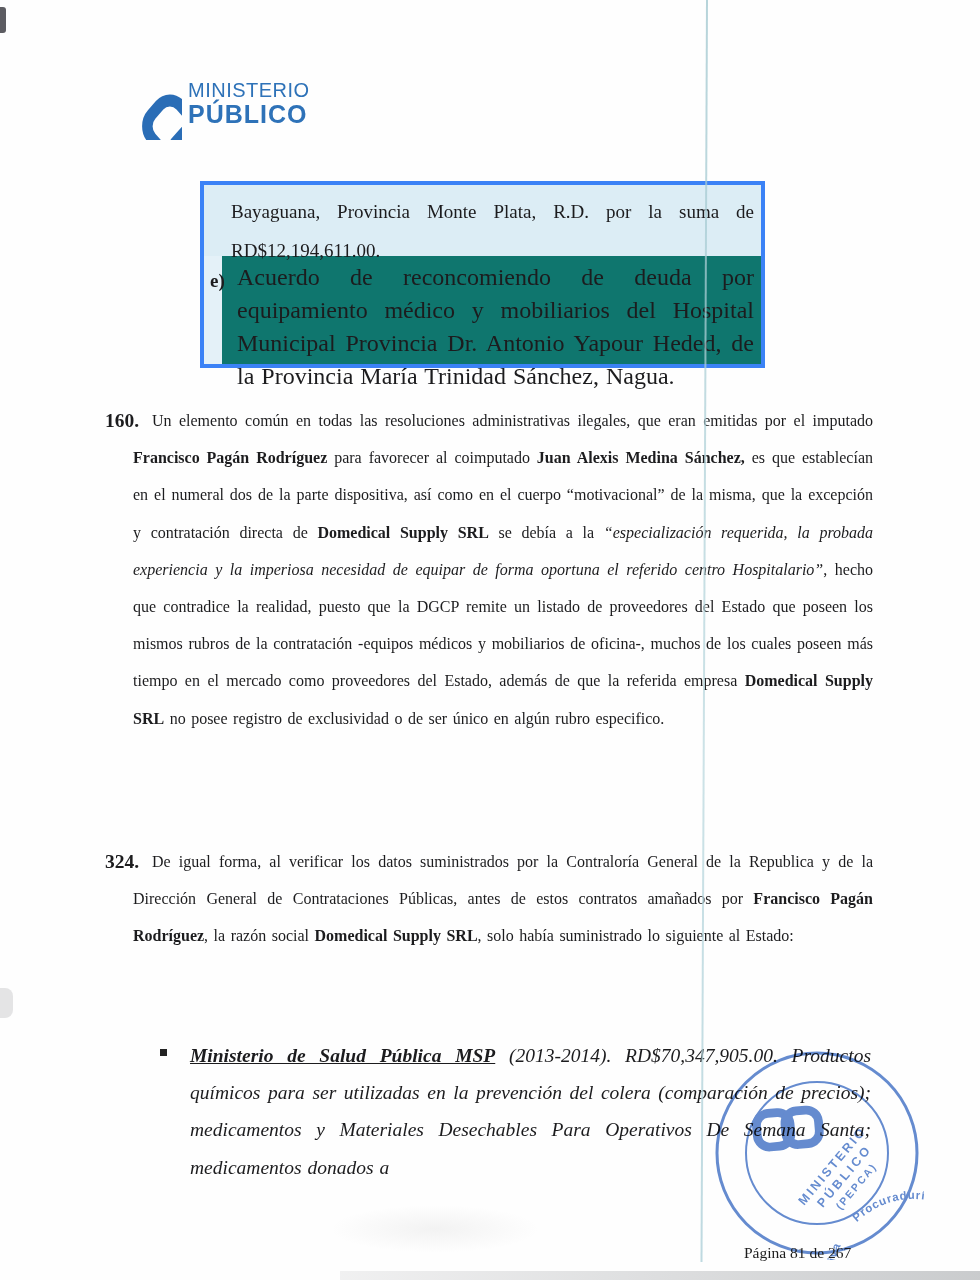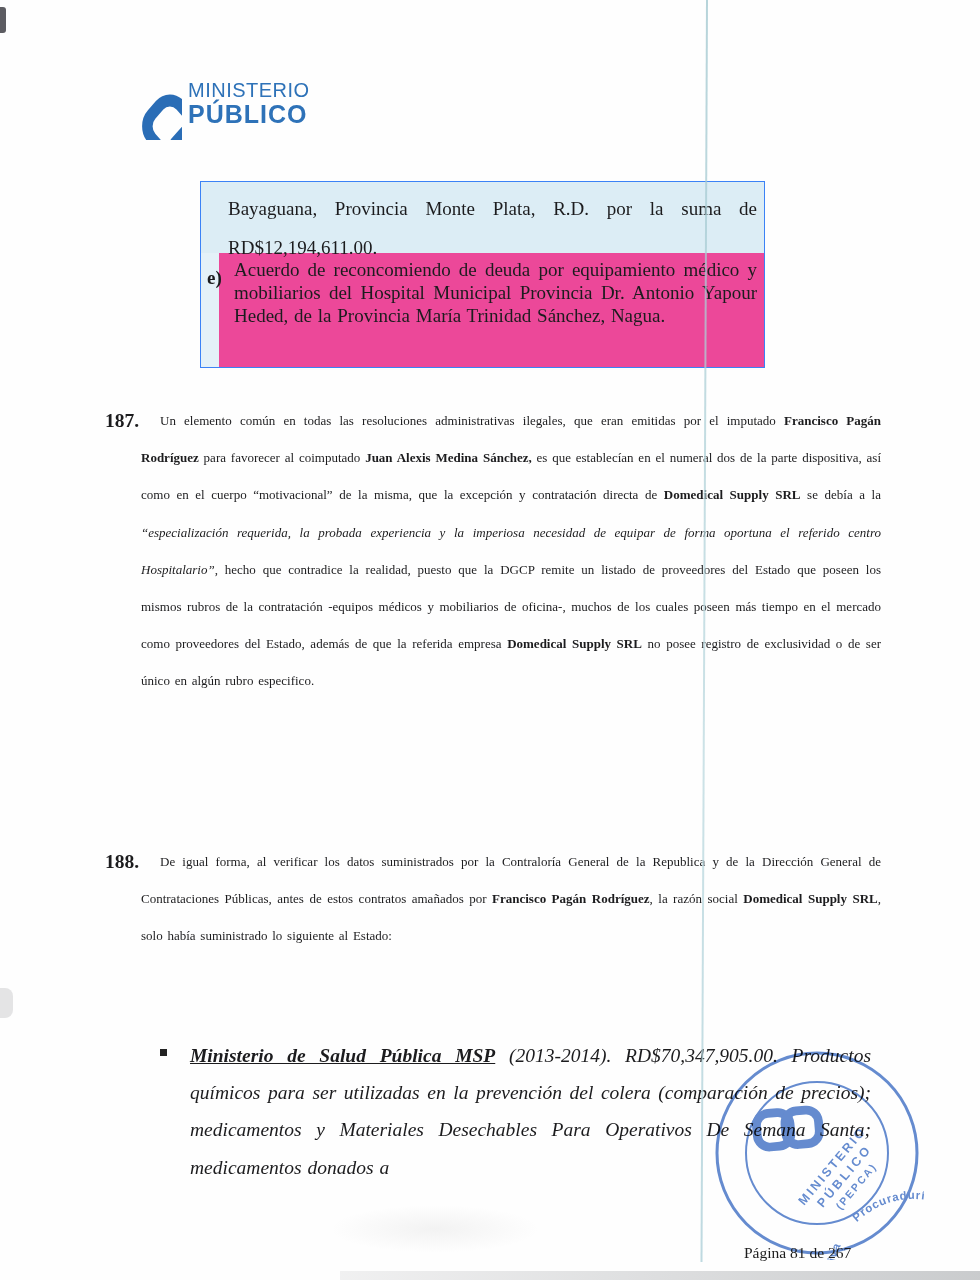--- a/index.html
+++ b/index.html
@@ -17,33 +17,33 @@
   .org-name{position:absolute;left:188px;top:80px;font-family:"Liberation Sans",sans-serif;color:#2e72b8;line-height:1.06;}
   .org-name .l1{font-size:20px;font-weight:400;letter-spacing:.5px;}
   .org-name .l2{font-size:25px;font-weight:700;letter-spacing:1px;}
   .header-text{position:absolute;left:320px;top:60px;width:560px;text-align:center;}
   .doc-title{font-size:20px;font-weight:700;color:#1e3a6b;line-height:1.32;}
   .doc-title .paren{font-size:17px;}
   .motto{margin-top:4px;font-size:15px;font-style:italic;color:#3a3a3a;}
   
   .hl-block{
     position:absolute;left:200px;top:181px;width:565px;height:187px;
-    background:#ec4899;border:1px solid #3b82f6;box-sizing:border-box;
+    background:#0f766e;border:4px solid #3b82f6;box-sizing:border-box;
   }
   .hl-strip{position:absolute;left:0;top:70px;bottom:0;width:18px;background:#e4f1f8;}
   .hl-strong{
     position:relative;background:#dcedf5;height:64px;
     padding:7px 7px 0 27px;
     font-size:19px;line-height:39px;text-align:justify;word-spacing:2px;
   }
   .hl-item{position:relative;display:grid;grid-template-columns:27px 1fr;padding:5px 7px 0 6px;}
   .hl-item .e-label{font-weight:700;font-size:19px;line-height:39px;}
-  .hl-item .e-text{font-size:19px;line-height:23px;text-align:justify;word-spacing:1px;}
+  .hl-item .e-text{font-size:24px;line-height:33px;text-align:justify;word-spacing:1px;}
   
-  .para{position:absolute;left:141px;width:740px;font-size:13px;line-height:37.2px;
+  .para{position:absolute;left:133px;width:740px;font-size:16px;line-height:37.2px;
         text-align:justify;word-spacing:1.5px;text-indent:19px;}
   .para-num{position:absolute;font-weight:700;font-size:19.5px;line-height:37.2px;left:105px;}
   #pnum-187,#p187{top:402px;}
   #pnum-188,#p188{top:843px;}
   
   .bullet-item{position:absolute;left:190px;top:1037px;width:681px;
         font-size:19.5px;line-height:37.2px;font-style:italic;text-align:justify;word-spacing:1px;}
   .bullet-square{position:absolute;left:160px;top:1049px;width:7px;height:7px;background:#222;}
   
   .stamp{position:absolute;left:710px;top:1046px;width:214px;height:214px;
@@ -87,24 +87,24 @@
 
   <div class="hl-block">
     <div class="hl-strip"></div>
     <div class="hl-strong">Bayaguana, Provincia Monte Plata, R.D. por la suma de RD$12,194,611.00.</div>
     <div class="hl-item">
       <span class="e-label">e)</span>
       <span class="e-text">Acuerdo de reconcomiendo de deuda por equipamiento médico y mobiliarios del Hospital Municipal Provincia Dr. Antonio Yapour Heded, de la Provincia María Trinidad Sánchez, Nagua.</span>
     </div>
   </div>
 
-  <span class="para-num" id="pnum-187">187.</span>
+  <span class="para-num" id="pnum-187">160.</span>
   <div class="para" id="p187"><span>Un elemento común en todas las resoluciones administrativas ilegales, que eran emitidas por el imputado </span><span style="font-weight: 700;">Francisco Pagán Rodríguez</span><span> para favorecer al coimputado </span><span style="font-weight: 700;">Juan Alexis Medina Sánchez,</span><span> es que establecían en el numeral dos de la parte dispositiva, así como en el cuerpo “motivacional” de la misma, que la excepción y contratación directa de </span><span style="font-weight: 700;">Domedical Supply SRL</span><span> se debía a la </span><span style="font-style: italic;">“especialización requerida, la probada experiencia y la imperiosa necesidad de equipar de forma oportuna el referido centro Hospitalario”</span><span>, hecho que contradice la realidad, puesto que la DGCP remite un listado de  proveedores del Estado que poseen los mismos rubros de la contratación -equipos médicos y mobiliarios de oficina-, muchos de los cuales poseen más tiempo en el mercado como proveedores del Estado, además de que la referida empresa </span><span style="font-weight: 700;">Domedical Supply SRL</span><span> no posee registro de exclusividad o de ser único en algún rubro especifico.</span></div>
 
-  <span class="para-num" id="pnum-188">188.</span>
+  <span class="para-num" id="pnum-188">324.</span>
   <div class="para" id="p188"><span>De igual forma, al verificar los datos suministrados por la Contraloría General de la Republica y de la Dirección General de Contrataciones Públicas, antes de estos contratos amañados por </span><span style="font-weight: 700;">Francisco Pagán Rodríguez</span><span>, la razón social </span><span style="font-weight: 700;">Domedical Supply SRL</span><span>, solo había suministrado lo siguiente al Estado:</span></div>
 
   <span class="bullet-square"></span>
   <div class="bullet-item"><span style="font-weight: 700; font-style: italic; text-decoration: underline;">Ministerio de Salud Pública MSP</span><span style="font-style: italic;"> (2013-2014). RD$70,347,905.00. Productos químicos para ser utilizadas en la prevención del colera (comparación de precios); medicamentos y Materiales Desechables Para Operativos De Semana Santa; medicamentos donados a</span></div>
 
   <svg class="stamp" viewBox="0 0 214 214">
     <g stroke="#4a78c8" fill="none">
       <circle cx="107" cy="107" r="100" stroke-width="3"></circle>
       <circle cx="107" cy="107" r="71" stroke-width="2"></circle>
     </g>

